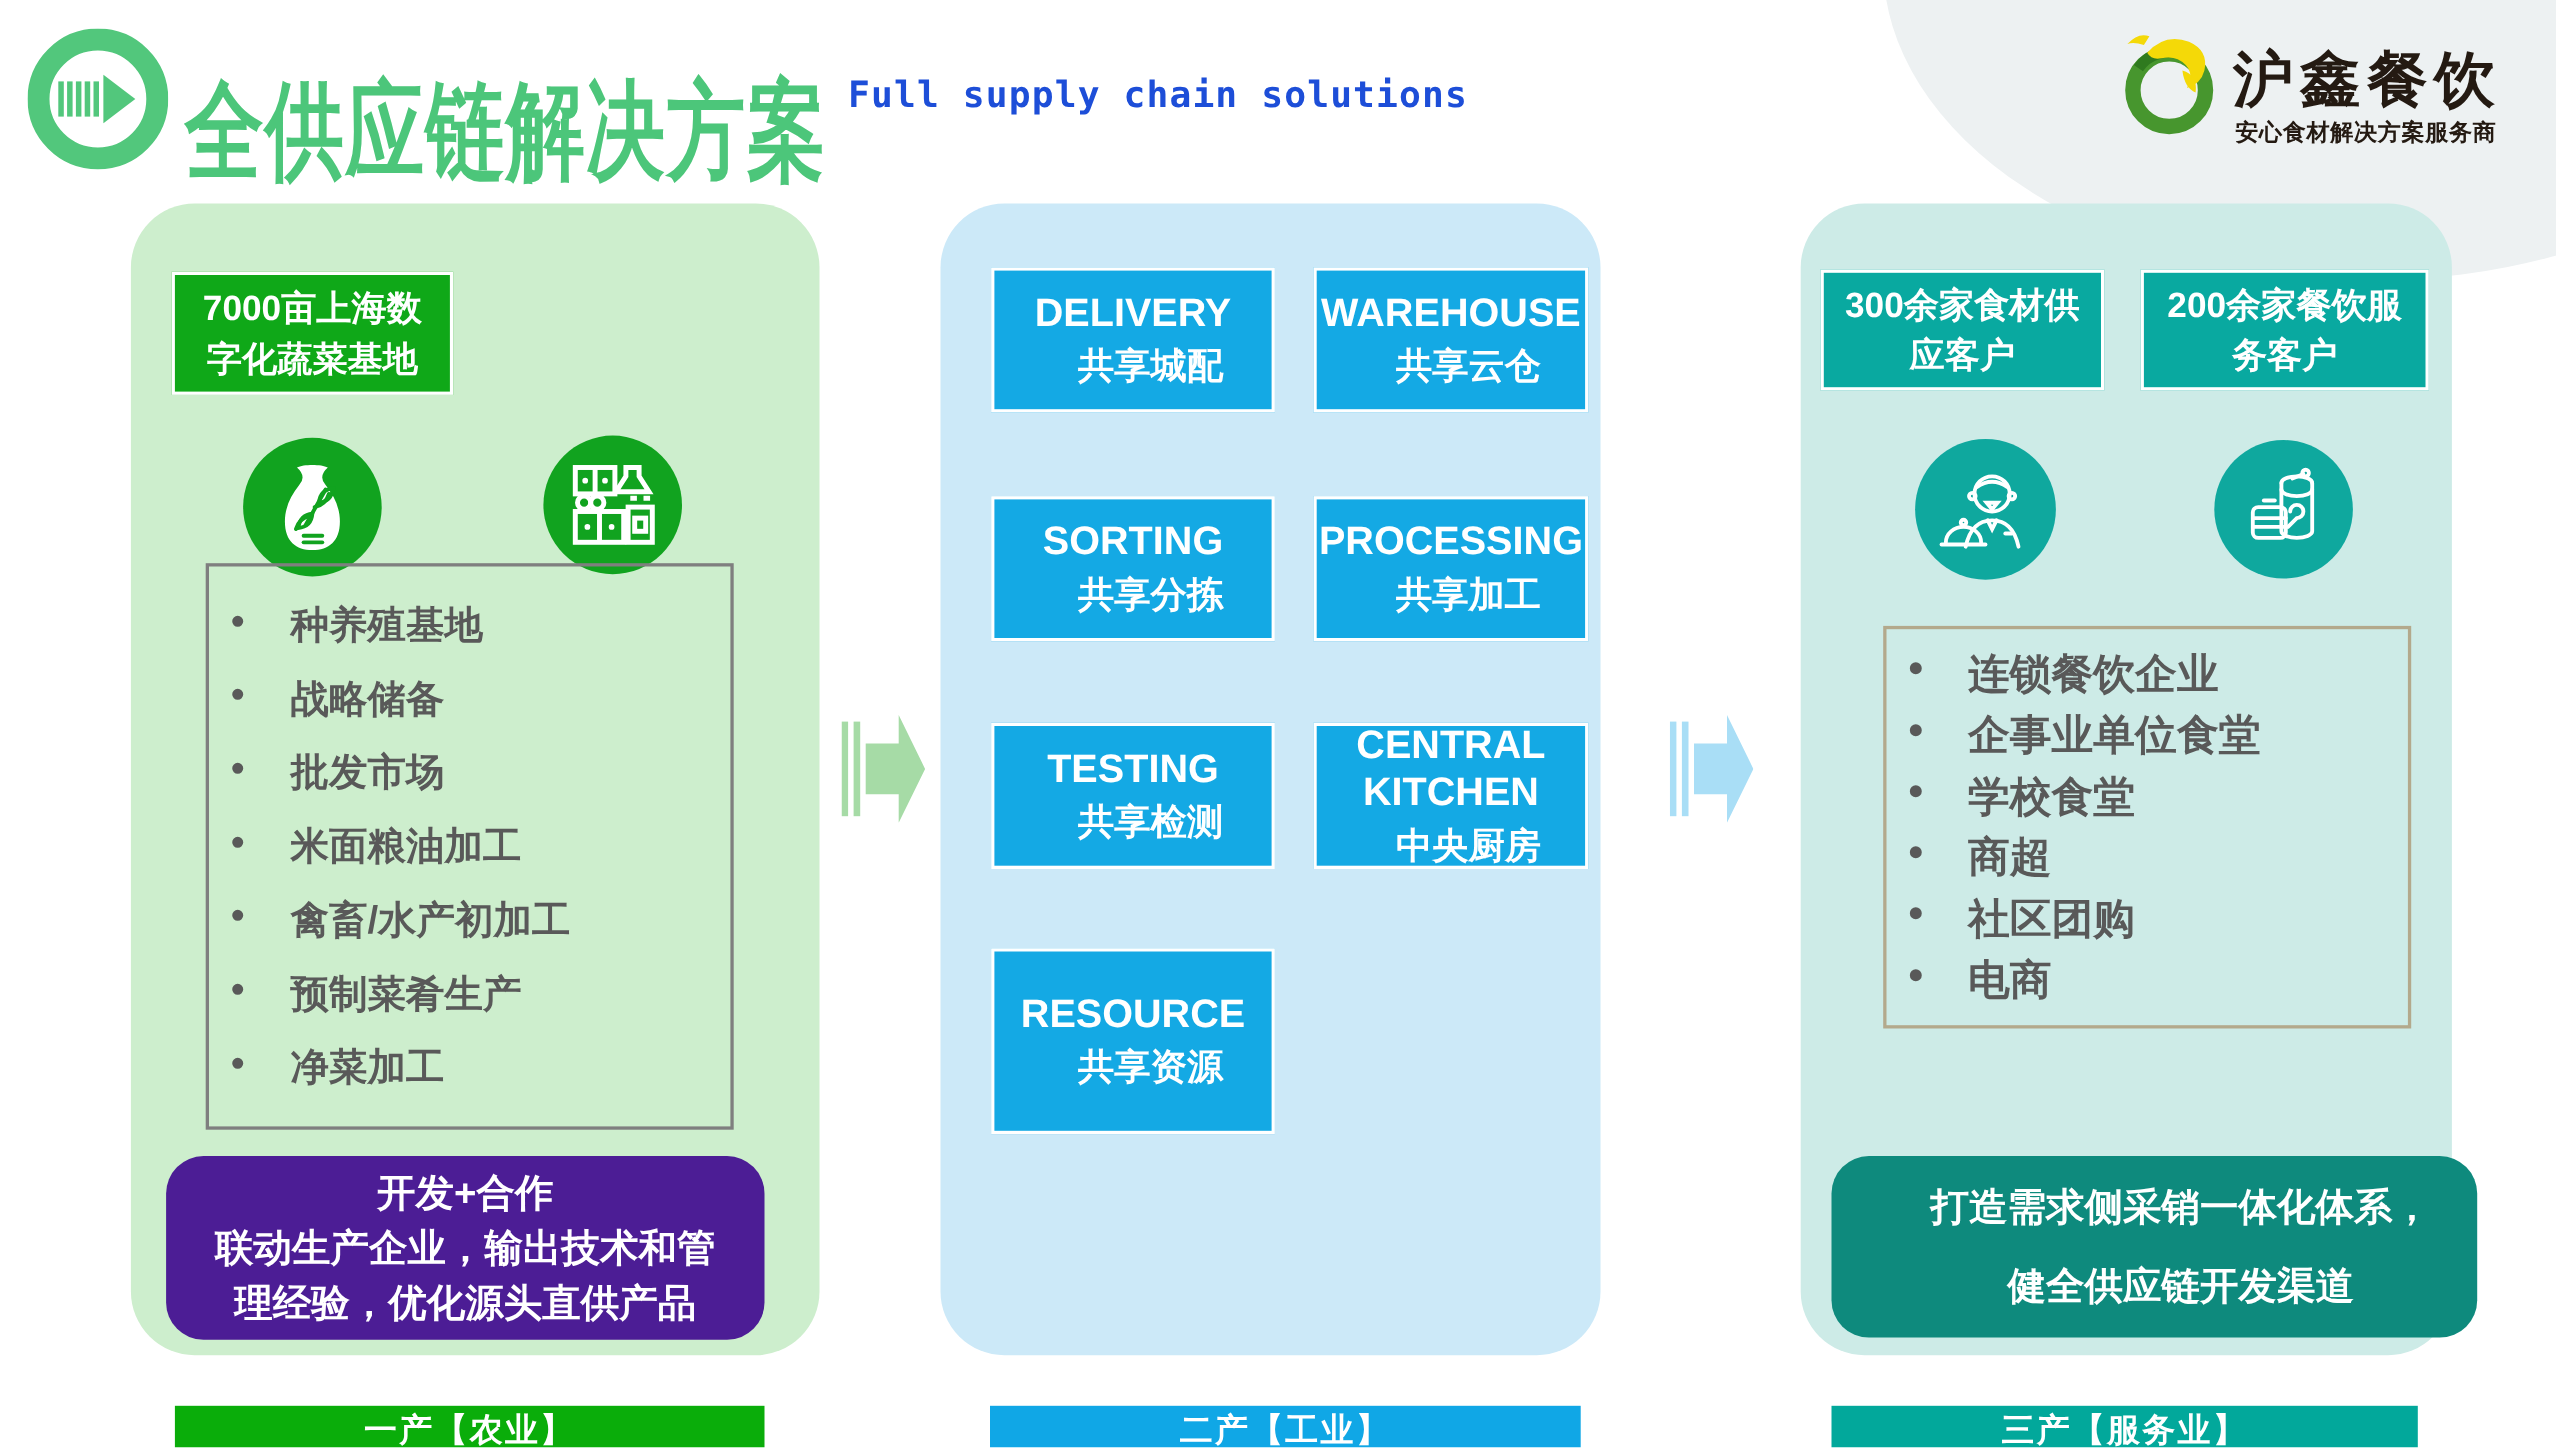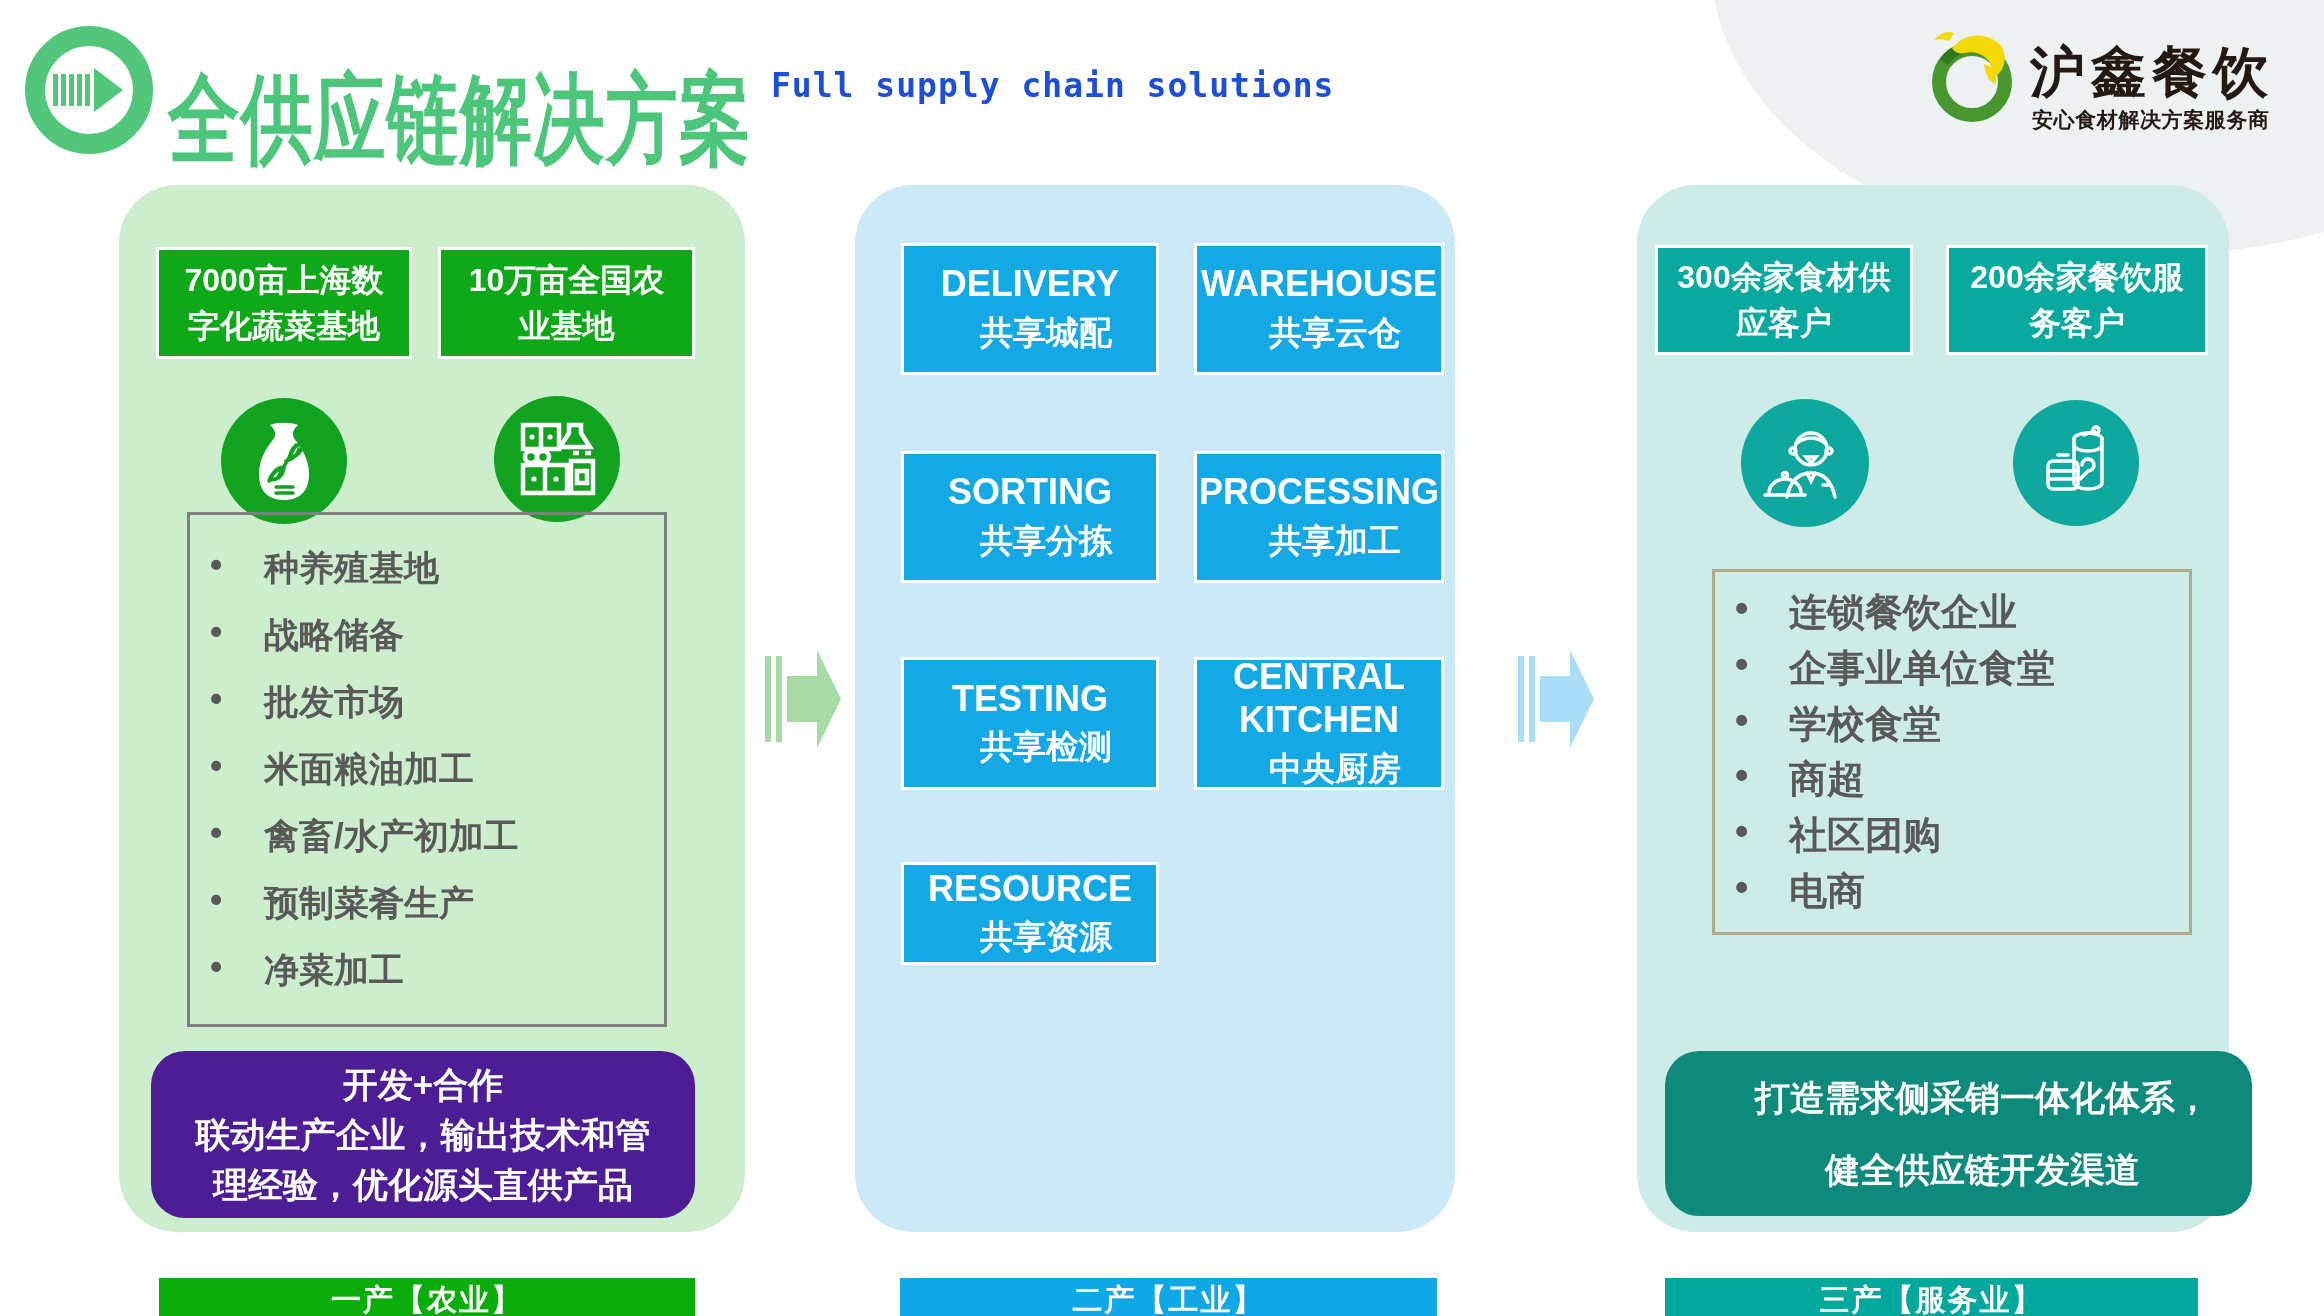--- a/index.html
+++ b/index.html
@@ -105,24 +105,20 @@
     <div class="logo-name">沪鑫餐饮</div>
     <div class="logo-tag">安心食材解决方案服务商</div>
   </div>
 
   <div class="col col-ag">
 
     <div class="tbox tbox-green" style="left:37px;top:62px;width:256px;height:112px;">
       <span>7000亩上海数</span>
       <span>字化蔬菜基地</span>
     </div>
-    <div class="tbox tbox-green" style="left:319px;top:62px;width:257px;height:112px;">
-      <span>10万亩全国农</span>
-      <span>业基地</span>
-    </div>
 
     <div class="circle circle-green" style="left:102px;top:213px;width:126px;height:126px;">
       <svg width="100" height="100" viewBox="0 0 100 100">
         <path d="M36,14 q9,8 2,16 c-8,10 -13,21 -13,33 c0,18 10,26 25,26 c15,0 25,-8 25,-26 c0,-12 -5,-23 -13,-33 q-7,-8 2,-16 c-6,-3 -22,-3 -28,0 z" fill="#fff"></path>
         <g stroke="#11a31f" stroke-width="3.5" fill="none" stroke-linecap="round">
           <path d="M44,66 L62,34"></path>
           <path d="M56,46 q11,-1 13,-13 q-12,1 -13,13z"></path>
           <path d="M50,56 q-11,1 -13,13 q12,-1 13,-13z"></path>
           <path d="M52,50 q10,-2 13,-12"></path>
           <path d="M48,58 q-10,2 -13,12"></path>
@@ -206,21 +202,21 @@
 
     <div class="bluebox" style="left:46px;top:472px;width:258px;height:133px;">
       <span class="en">TESTING</span>
       <span class="zh">共享检测</span>
     </div>
     <div class="bluebox" style="left:339px;top:472px;width:250px;height:133px;">
       <span class="en">CENTRAL KITCHEN</span>
       <span class="zh">中央厨房</span>
     </div>
 
-    <div class="bluebox" style="left:46px;top:677px;width:258px;height:103px;">
+    <div class="bluebox" style="left:46px;top:677px;width:258px;height:169px;">
       <span class="en">RESOURCE</span>
       <span class="zh">共享资源</span>
     </div>
   </div>
 
   <div class="arrow" style="left:1518px;">
     <svg width="76" height="98" viewBox="0 0 76 98">
       <g fill="#a9def6">
         <rect x="0" y="6" width="6" height="86"></rect>
         <rect x="11" y="6" width="6" height="86"></rect>

